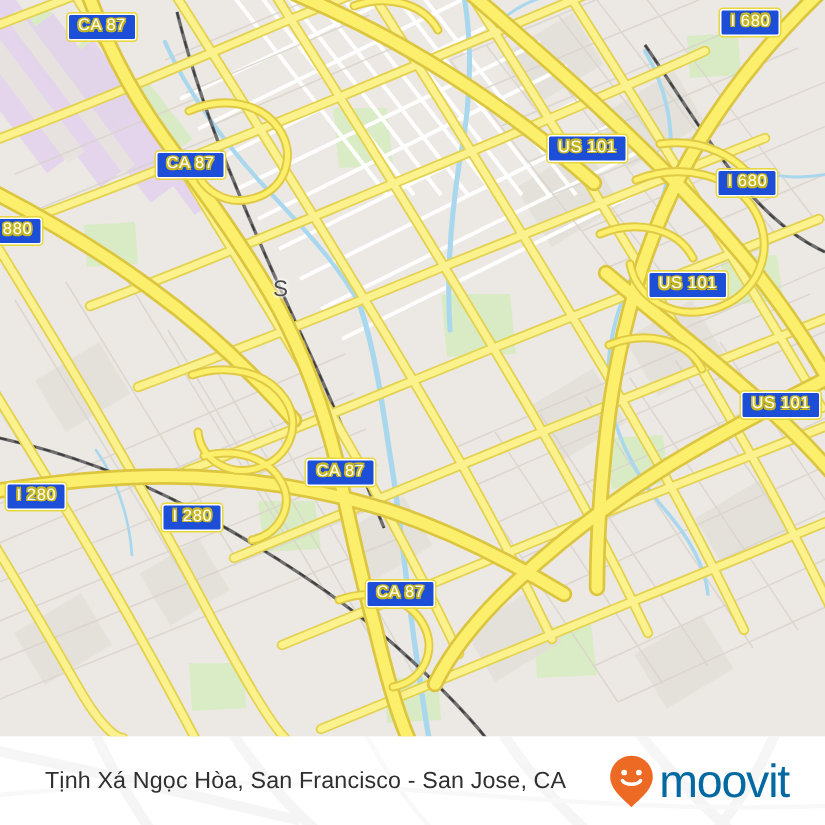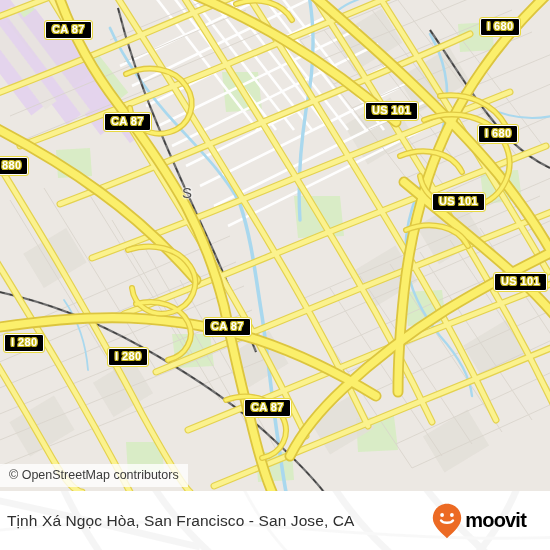--- a/index.html
+++ b/index.html
@@ -23,38 +23,37 @@
     width: 550px; height: 491px;
     background: #ece8e3;
     overflow: hidden;
   }
   .map-canvas { position: absolute; inset: 0; }
   .map-canvas svg { display: block; width: 550px; height: 491px; }
 
   
   .shield {
     position: absolute;
-    background: #000000;
+    background: #1d4ed8;
     border: 1.6px solid #ffffff;
     outline: 1px solid #e8d840;
     border-radius: 2px;
     color: #ffffff;
     font-size: 11px;
-    font-weight: bold;
+    font-weight: normal;
     letter-spacing: 0.4px;
     padding: 1px 6px 2px 6px;
     line-height: 13px;
     white-space: nowrap;
     text-shadow:
       -1px -1px 0 #c9b81f, 1px -1px 0 #c9b81f,
       -1px  1px 0 #c9b81f, 1px  1px 0 #c9b81f,
        0px  1px 0 #c9b81f, 0px -1px 0 #c9b81f,
        1px  0px 0 #c9b81f, -1px 0px 0 #c9b81f;
     z-index: 5;
-    margin-top: 12px;
   }
 
   
   .place-label {
     position: absolute;
     left: 182px; top: 184px;
     font-size: 15px;
     color: #4d4d4d;
     font-weight: normal;
     z-index: 4;
@@ -124,41 +123,41 @@
     position: absolute; inset: 0;
     opacity: 0.09;
   }
   .footer-watermark svg { display: block; }
   .footer-inner {
     position: relative;
     width: 100%; height: 100%;
     display: flex;
     align-items: center;
     justify-content: space-between;
-    padding: 0 14px 0 7px;
+    padding: 0 14px 0 30px;
   }
   .footer-title {
     font-size: 15.5px;
     color: #2f2f2f;
     white-space: nowrap;
     letter-spacing: 0.1px;
   }
   .brand {
     display: flex;
     align-items: center;
     gap: 3px;
     padding-right: 10px;
   }
   .brand svg { display: block; }
   .brand-text {
-    font-size: 20px;
-    color: #000000;
+    font-size: 31px;
+    color: #0369a1;
     letter-spacing: -0.8px;
     line-height: 31px;
-    font-weight: bold;
+    font-weight: normal;
   }
 </style>
 </head>
 <body>
 
 <div id="app">
 
   <div class="map">
     <div class="map-canvas">
       <svg viewBox="0 0 550 491" xmlns="http://www.w3.org/2000/svg">
@@ -466,21 +465,20 @@
         <div class="shield" style="left: 478px; top: 113px;">I 680</div>
         <div class="shield" style="left: 432px; top: 181px;">US 101</div>
         <div class="shield" style="left: 494px; top: 261px;">US 101</div>
         <div class="shield" style="left: 4px; top: 322px;">I 280</div>
         <div class="shield" style="left: 108px; top: 336px;">I 280</div>
         <div class="shield" style="left: 204px; top: 306px;">CA 87</div>
         <div class="shield" style="left: 244px; top: 387px;">CA 87</div>
       </div>
 
 
-    <div class="attribution">© OpenStreetMap contributors</div>
   </div>
 
   <div class="footer">
     <div class="footer-watermark">
       <svg width="550" height="59" viewBox="0 0 550 59" xmlns="http://www.w3.org/2000/svg">
         <g stroke="#9a9a9a" stroke-width="7" fill="none">
           <path d="M-10,8 C 60,22 130,40 200,56"></path>
           <path d="M60,-10 C 70,14 84,38 100,62"></path>
           <path d="M150,-10 C 166,16 186,40 210,62"></path>
           <path d="M420,-10 C 440,16 462,40 486,62"></path>

